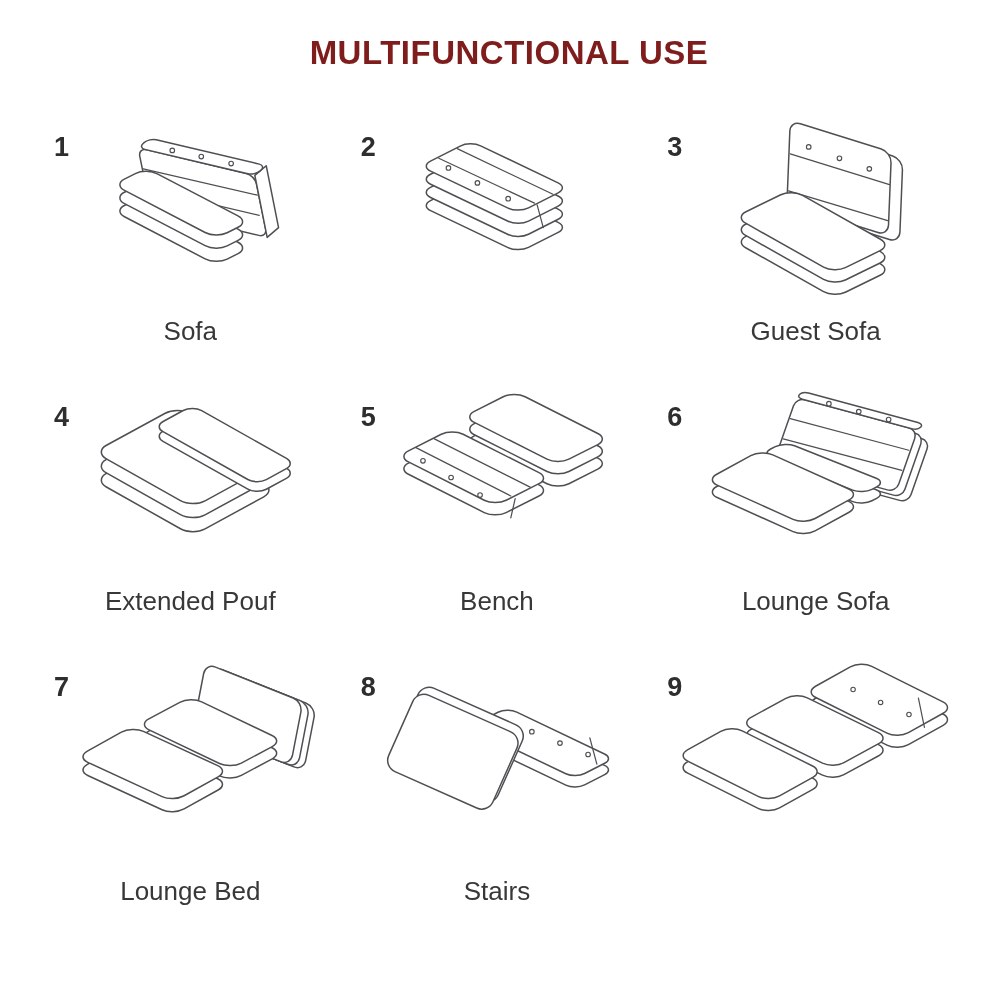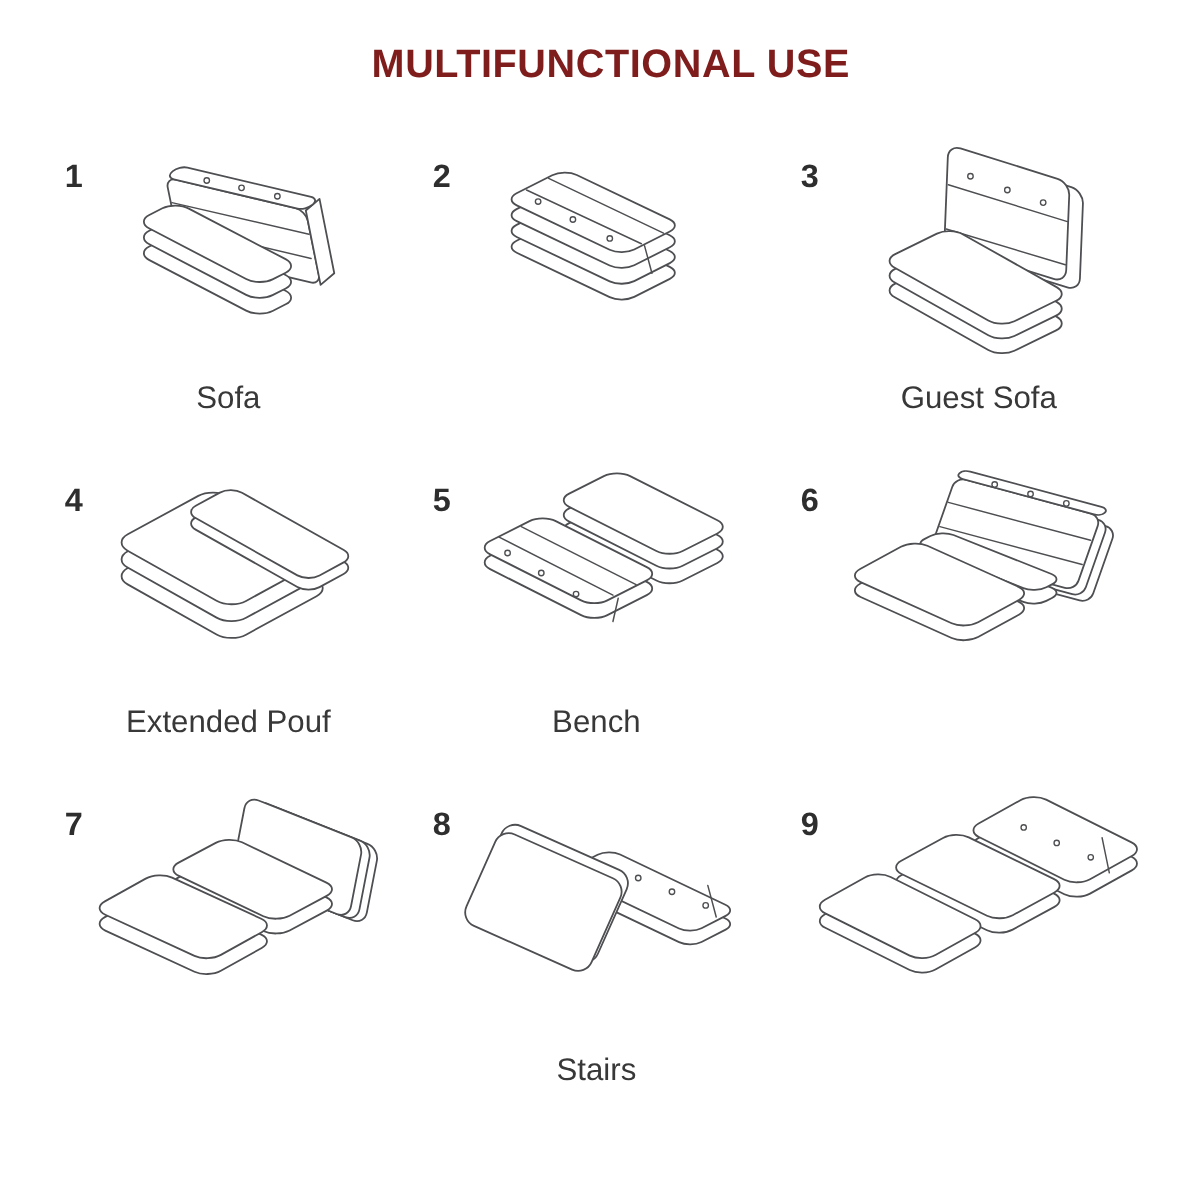--- a/index.html
+++ b/index.html
@@ -142,35 +142,37 @@
             <path fill="#fff" stroke="#4e4f52" stroke-width="1.5" stroke-linejoin="round" stroke-linecap="round" vector-effect="non-scaling-stroke" d="M7,0 L136,0 A7,7 0 0 1 143,7 L143,8 A7,7 0 0 1 136,15 L7,15 A7,7 0 0 1 0,8 L0,7 A7,7 0 0 1 7,0 Z" transform="matrix(0.965,0.26,0.47,-0.47,128,20)"></path>
             <circle cx="165" cy="27" r="2.6" fill="#fff" stroke="#4e4f52" stroke-width="1.3"></circle>
             <circle cx="199" cy="36" r="2.6" fill="#fff" stroke="#4e4f52" stroke-width="1.3"></circle>
             <circle cx="233" cy="45" r="2.6" fill="#fff" stroke="#4e4f52" stroke-width="1.3"></circle>
             <path fill="#fff" stroke="#4e4f52" stroke-width="1.5" stroke-linejoin="round" stroke-linecap="round" vector-effect="non-scaling-stroke" d="M12,0 L112,0 A12,12 0 0 1 124,12 L124,18 A12,12 0 0 1 112,30 L12,30 A12,12 0 0 1 0,18 L0,12 A12,12 0 0 1 12,0 Z" transform="matrix(0.93,0.37,0.89,-0.45,88,97)"></path>
             <path fill="#fff" stroke="#4e4f52" stroke-width="1.5" stroke-linejoin="round" stroke-linecap="round" vector-effect="non-scaling-stroke" d="M12,0 L112,0 A12,12 0 0 1 124,12 L124,18 A12,12 0 0 1 112,30 L12,30 A12,12 0 0 1 0,18 L0,12 A12,12 0 0 1 12,0 Z" transform="matrix(0.93,0.37,0.89,-0.45,88,84)"></path>
             <path fill="#fff" stroke="#4e4f52" stroke-width="1.5" stroke-linejoin="round" stroke-linecap="round" vector-effect="non-scaling-stroke" d="M14,0 L109,0 A14,14 0 0 1 123,14 L123,58 A14,14 0 0 1 109,72 L14,72 A14,14 0 0 1 0,58 L0,14 A14,14 0 0 1 14,0 Z" transform="matrix(0.91,0.41,0.88,-0.48,25,128)"></path>
             <path fill="#fff" stroke="#4e4f52" stroke-width="1.5" stroke-linejoin="round" stroke-linecap="round" vector-effect="non-scaling-stroke" d="M14,0 L109,0 A14,14 0 0 1 123,14 L123,58 A14,14 0 0 1 109,72 L14,72 A14,14 0 0 1 0,58 L0,14 A14,14 0 0 1 14,0 Z" transform="matrix(0.91,0.41,0.88,-0.48,25,114)"></path>
           </svg>
       </div>
+      <div class="lbl">Lounge Sofa</div>
     </div>
 
     <div class="cell r3">
       <div class="num">7</div>
       <div class="fig">
         <svg viewBox="0 0 300 230">
             <path fill="#fff" stroke="#4e4f52" stroke-width="1.5" stroke-linejoin="round" stroke-linecap="round" vector-effect="non-scaling-stroke" d="M12,0 L107,0 A12,12 0 0 1 119,12 L119,62 A12,12 0 0 1 107,74 L12,74 A12,12 0 0 1 0,62 L0,12 A12,12 0 0 1 12,0 Z" transform="matrix(0.93,0.37,-0.19,0.98,182,21)"></path>
             <path fill="#fff" stroke="#4e4f52" stroke-width="1.5" stroke-linejoin="round" stroke-linecap="round" vector-effect="non-scaling-stroke" d="M12,0 L107,0 A12,12 0 0 1 119,12 L119,62 A12,12 0 0 1 107,74 L12,74 A12,12 0 0 1 0,62 L0,12 A12,12 0 0 1 12,0 Z" transform="matrix(0.93,0.37,-0.19,0.98,175,18)"></path>
             <path fill="#fff" stroke="#4e4f52" stroke-width="1.5" stroke-linejoin="round" stroke-linecap="round" vector-effect="non-scaling-stroke" d="M12,0 L107,0 A12,12 0 0 1 119,12 L119,62 A12,12 0 0 1 107,74 L12,74 A12,12 0 0 1 0,62 L0,12 A12,12 0 0 1 12,0 Z" transform="matrix(0.93,0.37,-0.19,0.98,167,15)"></path>
             <path fill="#fff" stroke="#4e4f52" stroke-width="1.5" stroke-linejoin="round" stroke-linecap="round" vector-effect="non-scaling-stroke" d="M14,0 L103,0 A14,14 0 0 1 117,14 L117,54 A14,14 0 0 1 103,68 L14,68 A14,14 0 0 1 0,54 L0,14 A14,14 0 0 1 14,0 Z" transform="matrix(0.9,0.43,0.88,-0.47,90,99)"></path>
             <path fill="#fff" stroke="#4e4f52" stroke-width="1.5" stroke-linejoin="round" stroke-linecap="round" vector-effect="non-scaling-stroke" d="M14,0 L103,0 A14,14 0 0 1 117,14 L117,54 A14,14 0 0 1 103,68 L14,68 A14,14 0 0 1 0,54 L0,14 A14,14 0 0 1 14,0 Z" transform="matrix(0.9,0.43,0.88,-0.47,90,85)"></path>
             <path fill="#fff" stroke="#4e4f52" stroke-width="1.5" stroke-linejoin="round" stroke-linecap="round" vector-effect="non-scaling-stroke" d="M14,0 L107,0 A14,14 0 0 1 121,14 L121,58 A14,14 0 0 1 107,72 L14,72 A14,14 0 0 1 0,58 L0,14 A14,14 0 0 1 14,0 Z" transform="matrix(0.91,0.42,0.88,-0.49,20,137)"></path>
             <path fill="#fff" stroke="#4e4f52" stroke-width="1.5" stroke-linejoin="round" stroke-linecap="round" vector-effect="non-scaling-stroke" d="M14,0 L107,0 A14,14 0 0 1 121,14 L121,58 A14,14 0 0 1 107,72 L14,72 A14,14 0 0 1 0,58 L0,14 A14,14 0 0 1 14,0 Z" transform="matrix(0.91,0.42,0.88,-0.49,20,122)"></path>
           </svg>
       </div>
+      <div class="lbl">Lounge Bed</div>
     </div>
 
     <div class="cell r3">
       <div class="num">8</div>
       <div class="fig">
         <svg viewBox="0 0 300 230">
             <path fill="#fff" stroke="#4e4f52" stroke-width="1.5" stroke-linejoin="round" stroke-linecap="round" vector-effect="non-scaling-stroke" d="M12,0 L123,0 A12,12 0 0 1 135,12 L135,38 A12,12 0 0 1 123,50 L12,50 A12,12 0 0 1 0,38 L0,12 A12,12 0 0 1 12,0 Z" transform="matrix(0.9,0.43,0.88,-0.45,118,101)"></path>
             <path fill="#fff" stroke="#4e4f52" stroke-width="1.5" stroke-linejoin="round" stroke-linecap="round" vector-effect="non-scaling-stroke" d="M12,0 L123,0 A12,12 0 0 1 135,12 L135,38 A12,12 0 0 1 123,50 L12,50 A12,12 0 0 1 0,38 L0,12 A12,12 0 0 1 12,0 Z" transform="matrix(0.9,0.43,0.88,-0.45,118,88)"></path>
             <line x1="256" y1="100" x2="264" y2="130" stroke="#4e4f52" stroke-width="1.4" stroke-linecap="round"></line>
             <circle cx="190" cy="93" r="2.6" fill="#fff" stroke="#4e4f52" stroke-width="1.3"></circle>

